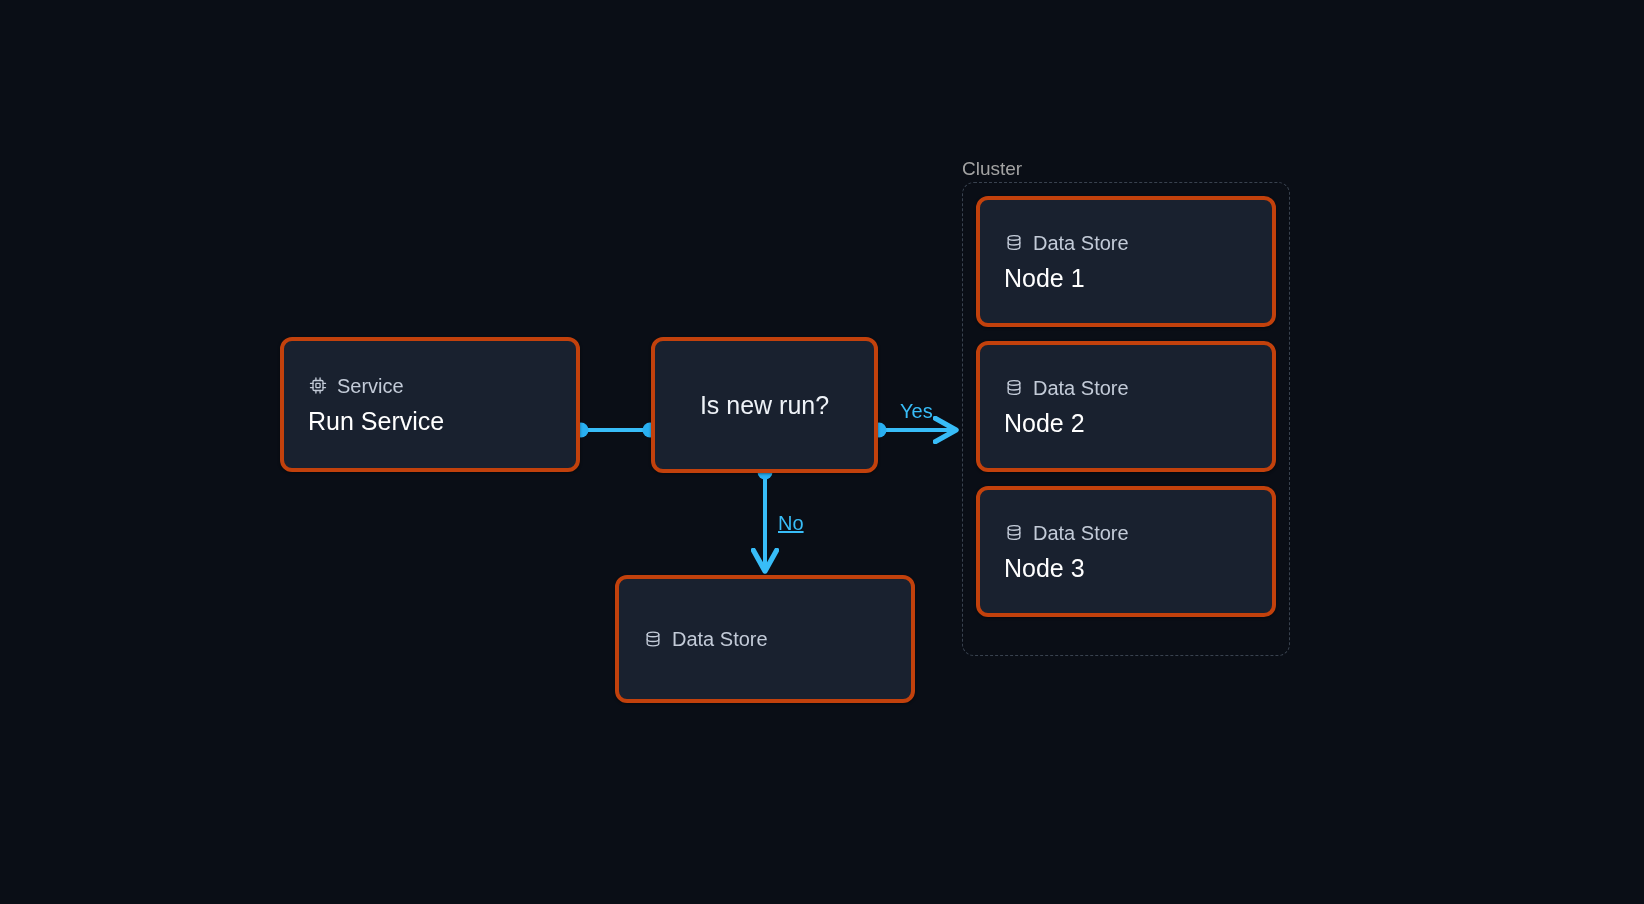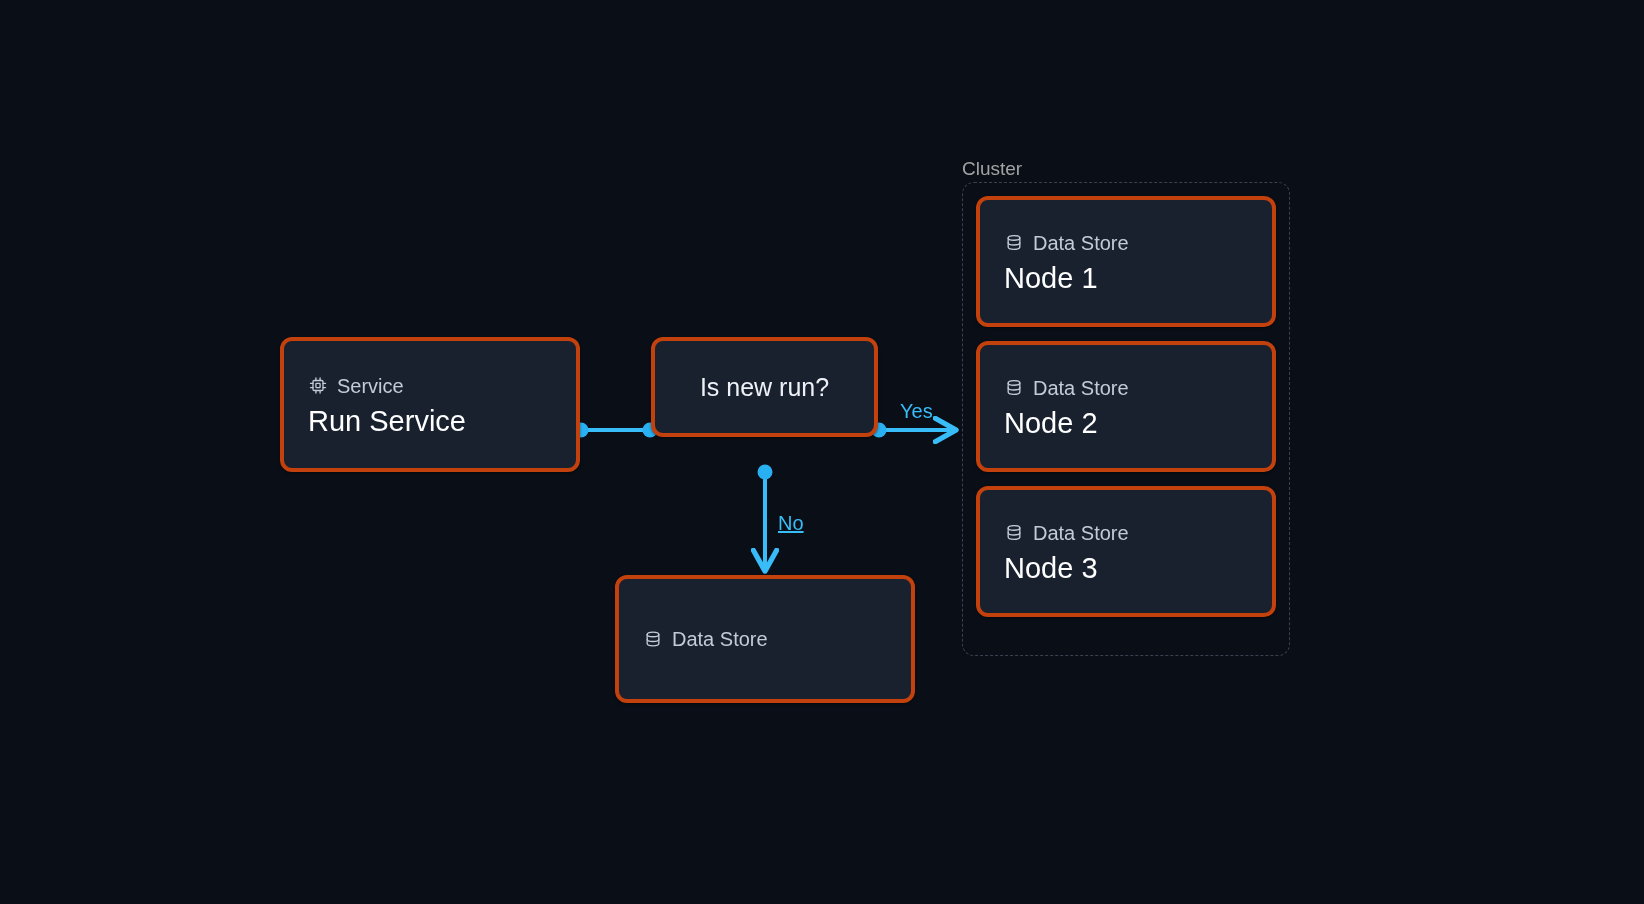--- a/index.html
+++ b/index.html
@@ -57,21 +57,21 @@
   }
   .node-type .ico {
     display: block;
     width: 20px;
     height: 20px;
     flex: 0 0 20px;
   }
   .node-title {
     margin-top: 8px;
     color: #ffffff;
-    font-size: 29px;
+    font-size: 25px;
     line-height: 31px;
     white-space: nowrap;
   }
 
   
   .node.decision {
     display: flex;
     align-items: center;
     justify-content: center;
   }
@@ -149,21 +149,21 @@
           <rect x="6" y="6" width="12" height="12" rx="1.5"></rect>
           <rect x="9.5" y="9.5" width="5" height="5" rx="0.8"></rect>
           <path d="M9.5 3v3M14.5 3v3M9.5 18v3M14.5 18v3M3 9.5h3M3 14.5h3M18 9.5h3M18 14.5h3"></path>
         </svg>
         <span>Service</span>
       </div>
       <div class="node-title">Run Service</div>
     </div>
   </div>
 
-  <div class="node decision" style="left:651px; top:337px; width:227px; height:100px;">
+  <div class="node decision" style="left:651px; top:337px; width:227px; height:136px;">
     <span class="decision-label">Is new run?</span>
   </div>
 
   <div class="node" style="left:615px; top:575px; width:300px; height:128px;">
     <div class="node-inner">
       <div class="node-type">
         <svg class="ico" viewBox="0 0 24 24" fill="none" stroke="#c3cbd8" stroke-width="1.6" stroke-linecap="round" stroke-linejoin="round">
           <ellipse cx="12" cy="6.5" rx="7" ry="2.8"></ellipse>
           <path d="M5 6.5v11c0 1.55 3.13 2.8 7 2.8s7-1.25 7-2.8v-11"></path>
           <path d="M5 12.2c0 1.55 3.13 2.8 7 2.8s7-1.25 7-2.8"></path>

